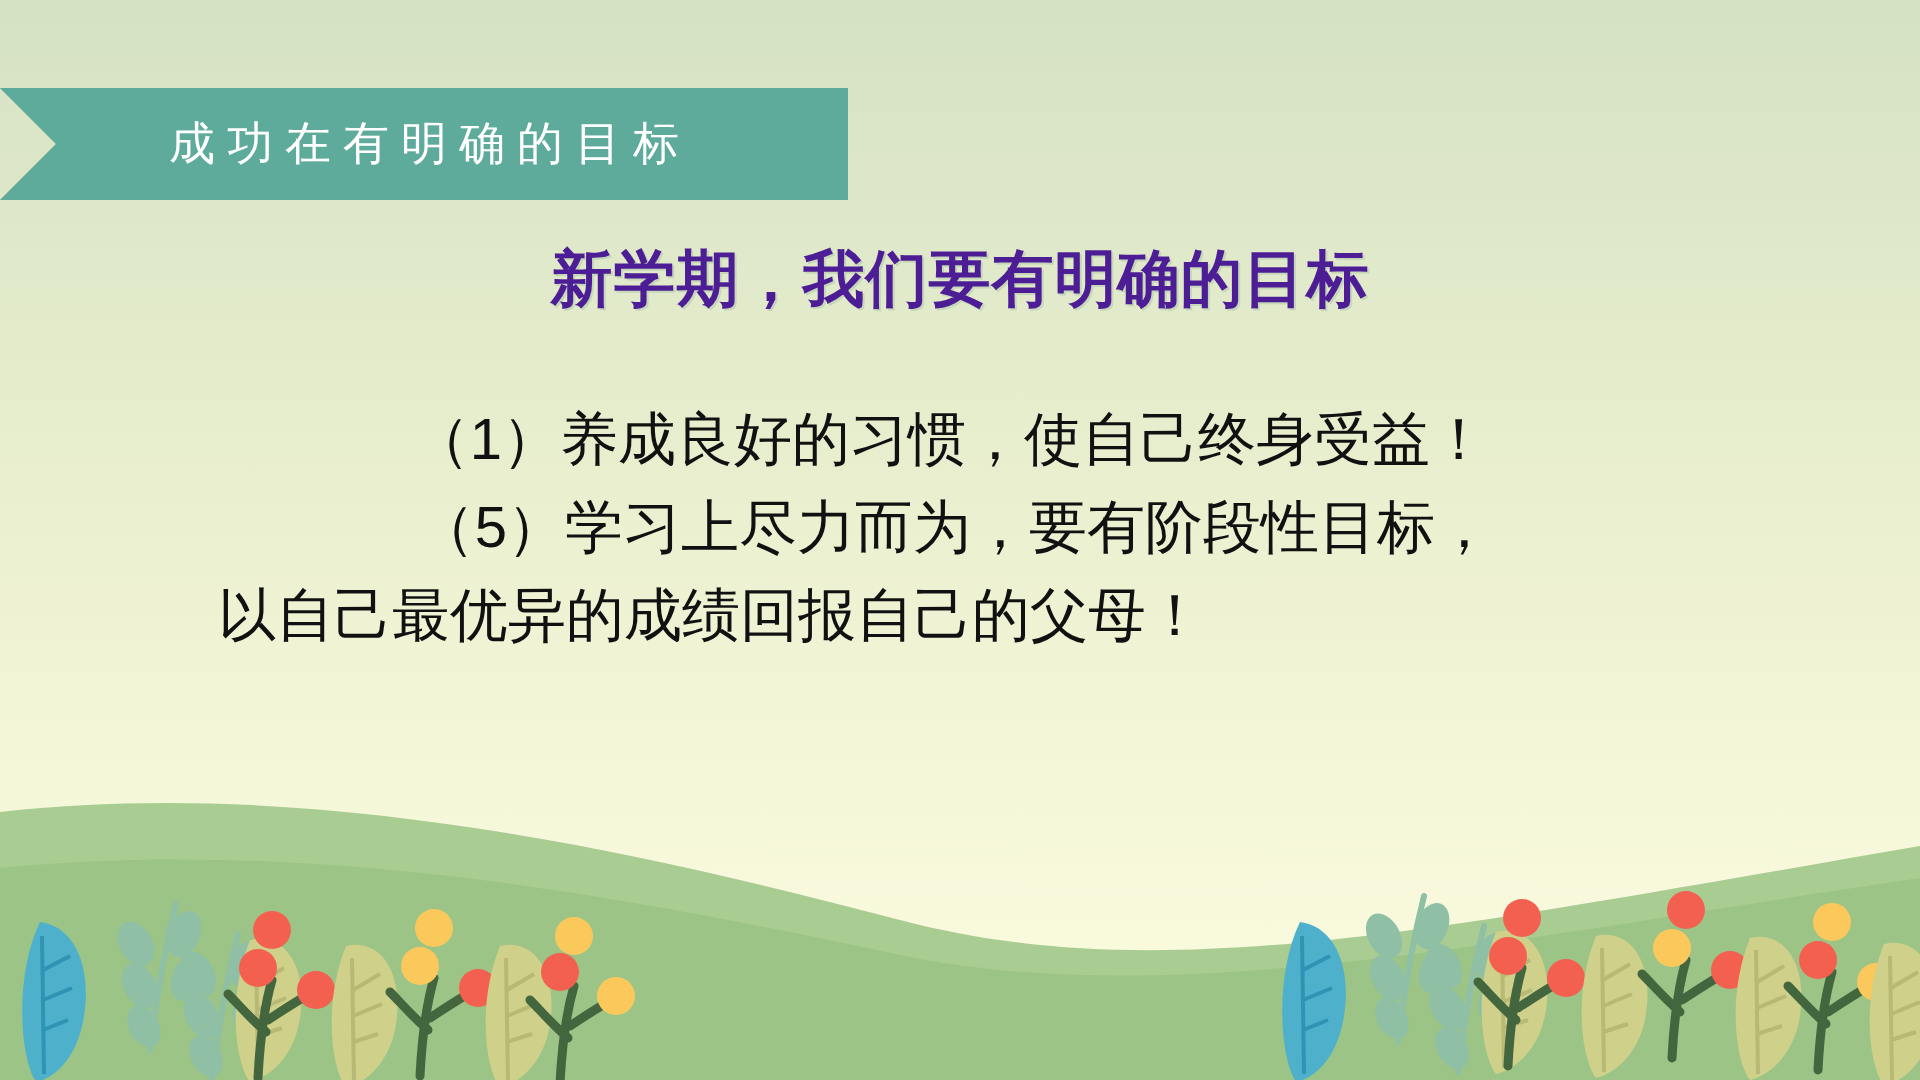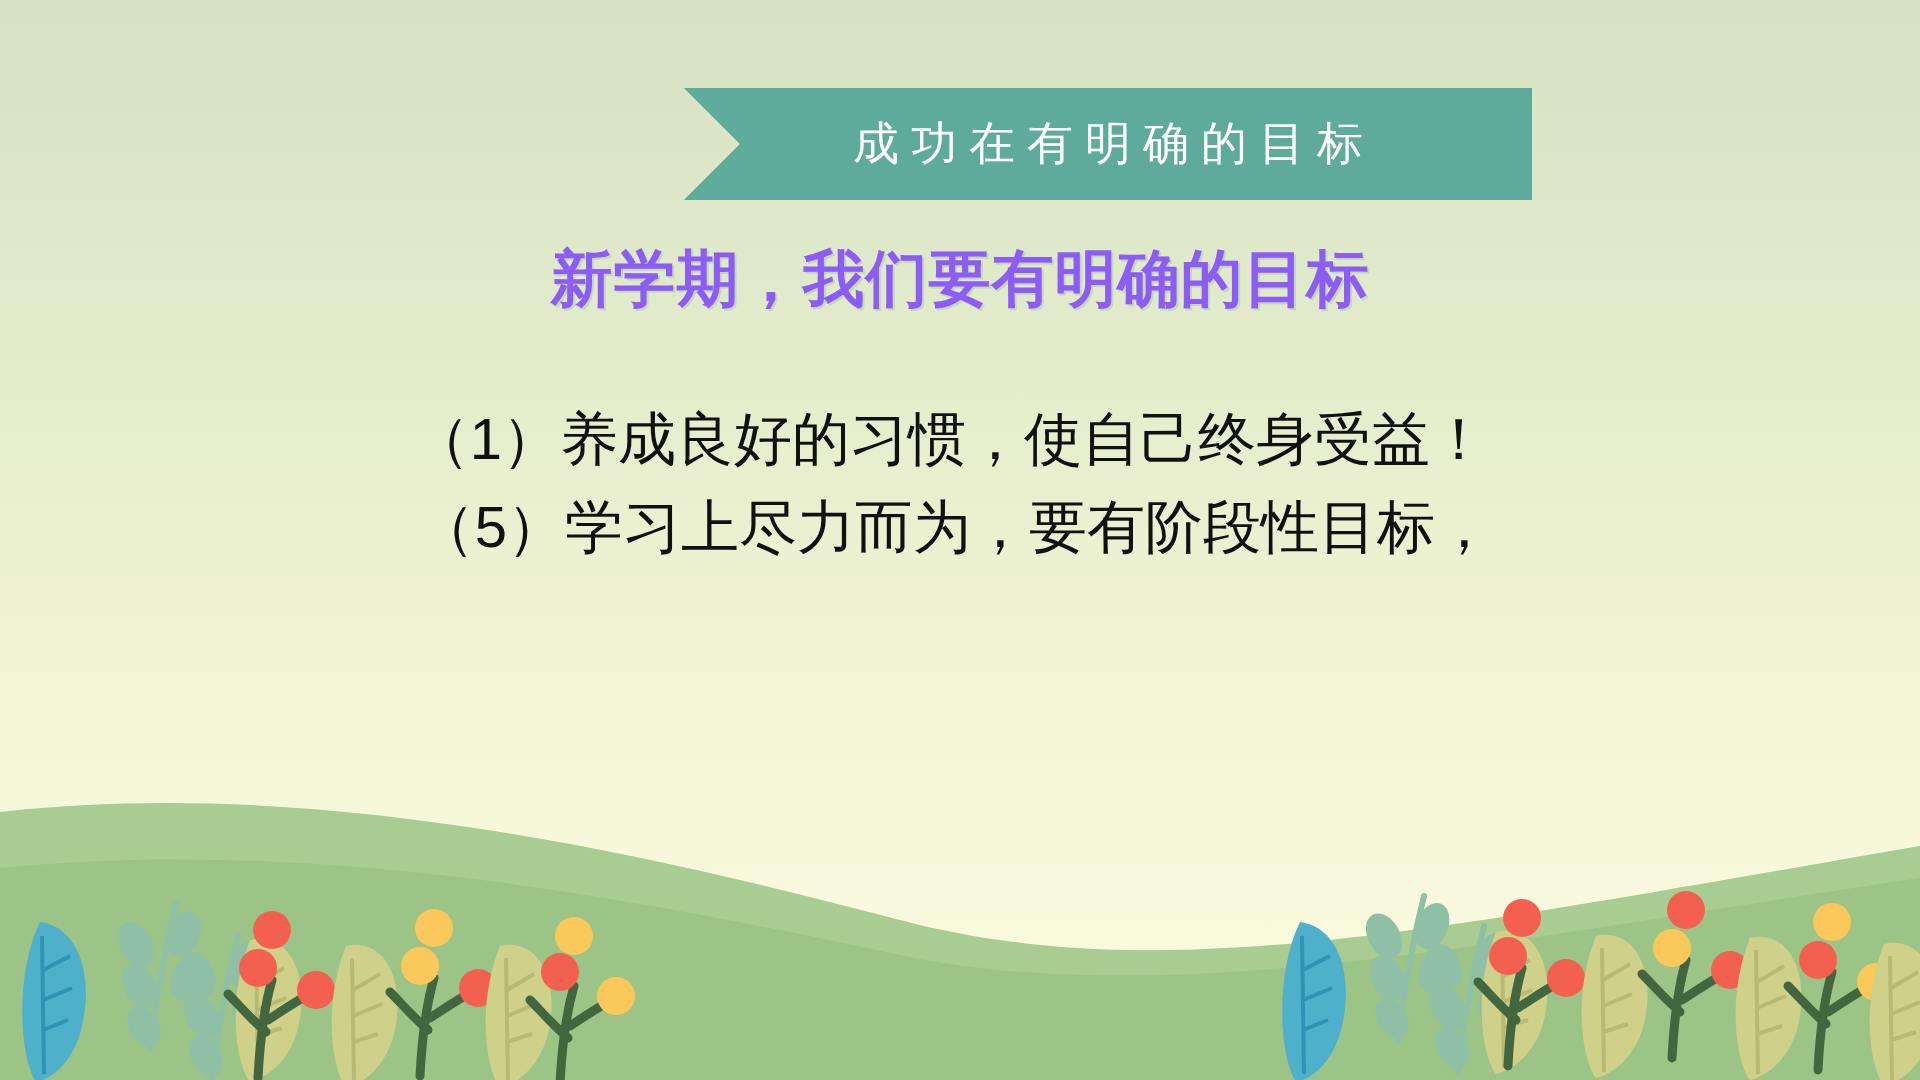--- a/index.html
+++ b/index.html
@@ -8,22 +8,22 @@
     font-family:"Liberation Sans","DejaVu Sans",sans-serif;
     background:linear-gradient(180deg,#d5e2c4 0%, #dde7c8 18%, #e7eecd 40%, #f1f4d5 62%, #f8f9dc 82%, #fbfbdd 100%);
     position:relative;
   }
 
   
   #scene { position:absolute; left:0; bottom:0; width:1920px; height:330px; }
 
   
   .banner-wrap{
-    position:absolute; left:0; top:88px; width:1532px;
-    display:flex; justify-content:flex-end;
+    position:absolute; left:0; top:88px; width:1768px;
+    display:flex; justify-content:flex-start;
   }
   .banner{
     position:relative;
     width:848px; height:112px;
     background:#5fab9b;
     display:flex; align-items:center; justify-content:center;
     clip-path: polygon(0 0, 848px 0, 848px 112px, 0 112px, 56px 56px);
   }
   .banner-inner{
     position:absolute; inset:0;
@@ -39,21 +39,21 @@
     text-indent:12px;
     white-space:nowrap;
     line-height:1;
     font-weight:400;
   }
 
   
   .heading{
     position:absolute; left:0; top:245px; width:1920px;
     text-align:center;
-    color:#8b5cf6;
+    color:#4c1d95;
     font-size:62px;
     font-weight:bold;
     letter-spacing:1px;
     line-height:1.1;
     white-space:nowrap;
     text-shadow:2px 2px 0 rgba(120,160,140,.25);
   }
 
   
   .body-block{
@@ -158,13 +158,14 @@
       <span class="banner-title">成功在有明确的目标</span>
     </div>
   </div>
 </div>
 
 <div class="heading">新学期，我们要有明确的目标</div>
 
 <div class="body-block">
   <div class="body-line l1">（1）养成良好的习惯，使自己终身受益！</div>
   <div class="body-line l2">（5）学习上尽力而为，要有阶段性目标，</div>
+  <div class="body-line l3">以自己最优异的成绩回报自己的父母！</div>
 </div>
 
 </body></html>

